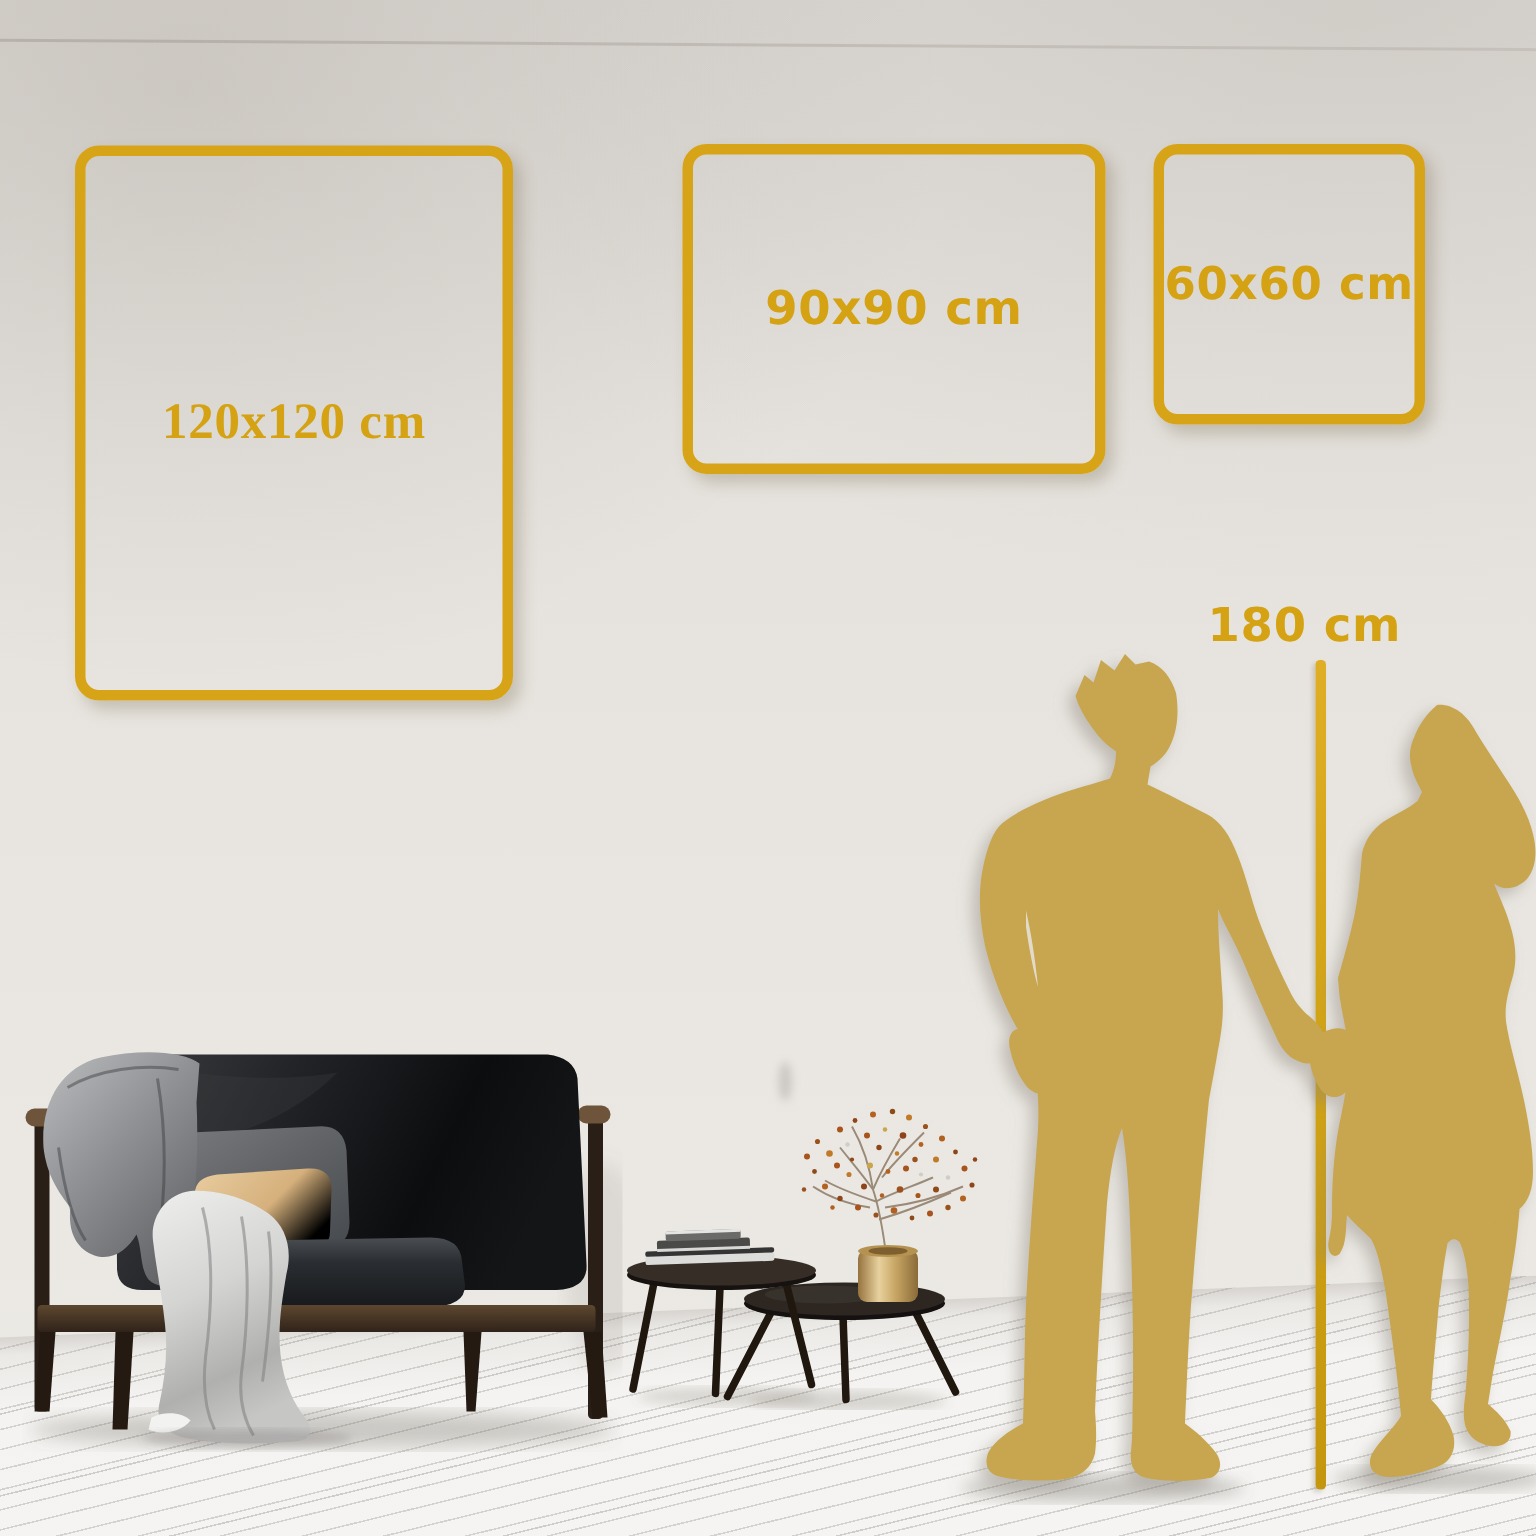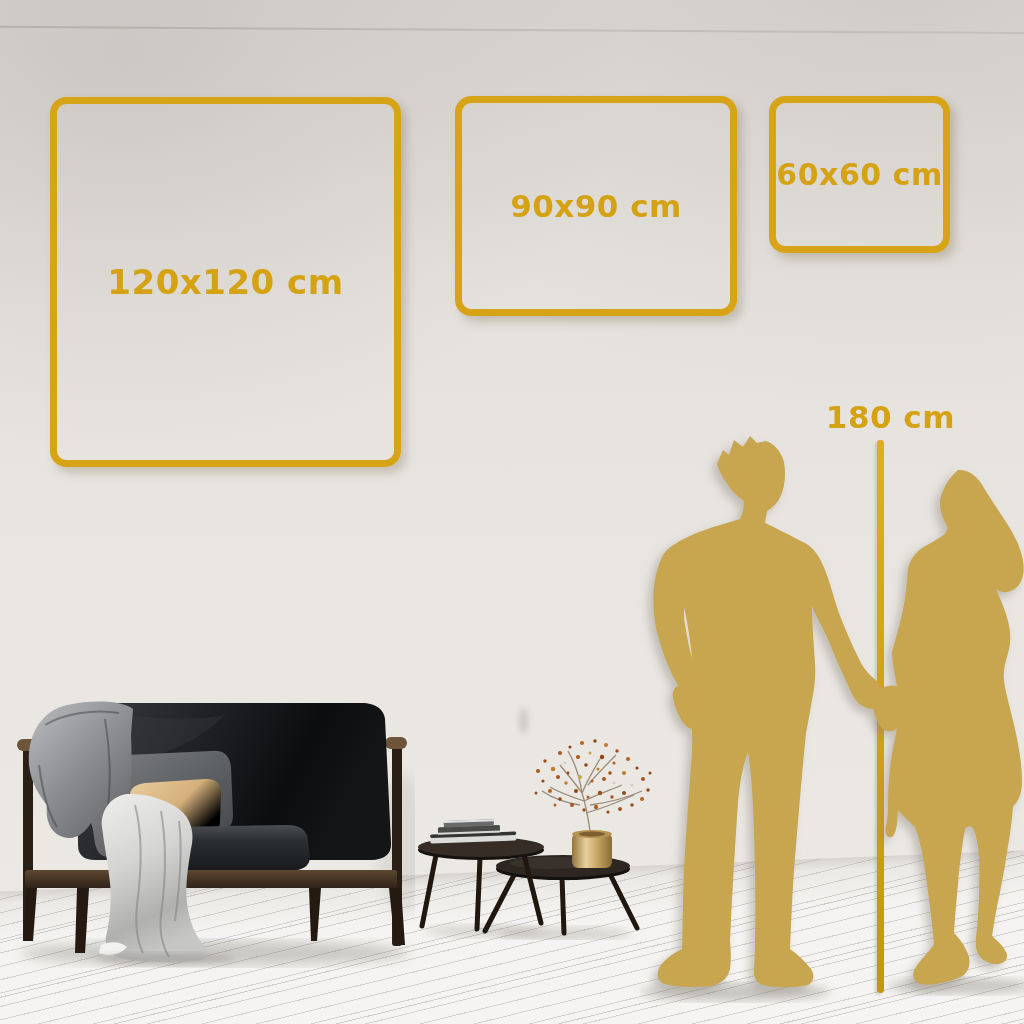--- a/index.html
+++ b/index.html
@@ -30,21 +30,21 @@
   }
   .frame{
     position:absolute;box-sizing:border-box;border:7px solid #D8A417;border-radius:16px;
     box-shadow:5px 6px 10px rgba(110,96,66,0.28);
     display:flex;align-items:center;justify-content:center;
   }
   .frame-label{
     color:#D4A213;font-weight:700;letter-spacing:0.5px;white-space:nowrap;
   }
   .height-label{
-    position:absolute;left:805px;top:399px;width:150px;text-align:right;
+    position:absolute;left:805px;top:399px;width:150px;text-align:left;
     color:#D4A213;font-weight:700;font-size:31px;letter-spacing:0.5px;
   }
   .height-line{
     position:absolute;left:877px;top:440px;width:7px;height:553px;border-radius:3px;
     background:linear-gradient(180deg,#DFAE24 0%,#D2A315 45%,#C5970F 100%);
     box-shadow:-2px 2px 3px rgba(120,110,90,0.25);
   }
   .wall-smudge{
     position:absolute;left:519px;top:708px;width:9px;height:26px;border-radius:50%;
     background:rgba(95,90,84,0.22);filter:blur(3px);
@@ -58,29 +58,29 @@
 <body>
 
 <div class="stage">
 
   <div class="ceiling-line"></div>
 
   <div class="floor">
     <div class="planks"></div>
   </div>
 
-  <div class="frame" style="left:50px;top:97px;width:351px;height:370px;">
+  <div class="frame" style="left:50px;top:97px;width:292px;height:370px;font-family:Liberation Serif, serif;">
     <span class="frame-label" style="font-size:34px;">120x120 cm</span>
   </div>
 
   <div class="frame" style="left:455px;top:96px;width:282px;height:220px;">
     <span class="frame-label" style="font-size:31px;">90x90 cm</span>
   </div>
 
-  <div class="frame" style="left:769px;top:96px;width:181px;height:157px;">
+  <div class="frame" style="left:769px;top:96px;width:181px;height:187px;">
     <span class="frame-label" style="font-size:30px;">60x60 cm</span>
   </div>
 
   <div class="wall-smudge"></div>
 
   <svg class="sofa-svg" width="400" height="275" viewBox="0 0 400 275">
     <defs>
       <linearGradient id="shellG" x1="0" y1="0" x2="1" y2="0.25">
         <stop offset="0" stop-color="#3c3d40"></stop>
           <stop offset="0.38" stop-color="#222326"></stop>

